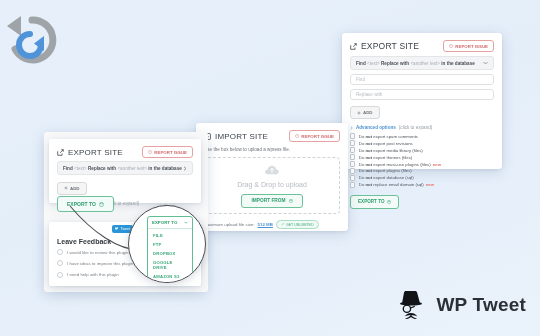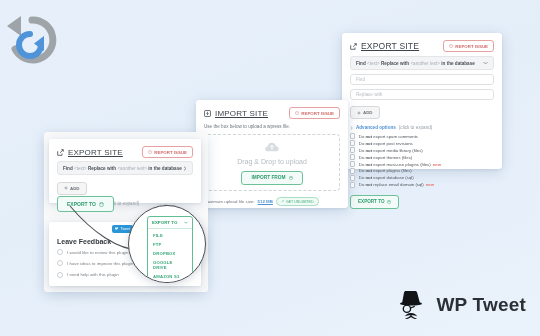--- a/index.html
+++ b/index.html
@@ -16,21 +16,21 @@
   
   .restore-icon { position: absolute; left: 6px; top: 14px; width: 52px; height: 52px; }
 
   
   .panel {
     position: absolute; background: #fff;
     box-shadow: 0 3px 14px rgba(40,70,110,.16), 0 1px 3px rgba(40,70,110,.10);
   }
   .panel-pad { position: absolute; background: #fafafa; }
   .pnl-head { display: flex; align-items: center; justify-content: space-between; }
-  .pnl-title { display: flex; align-items: center; gap: 4px; color: #3c434a; letter-spacing: .2px; text-decoration: underline; }
+  .pnl-title { display: flex; align-items: center; gap: 4px; color: #3c434a; letter-spacing: .2px; }
   .pnl-title .ttl { font-weight: 400; }
   .report-btn {
     display: flex; align-items: center; gap: 2px;
     border: 1px solid #e6a1a1; color: #d26b6b; background: #fff;
     border-radius: 3px; white-space: nowrap; font-weight: 700;
   }
 
   .findrow {
     background: #f3f4f5; border: 1px solid #e3e5e7; border-radius: 3px;
     display: flex; align-items: center; justify-content: space-between;
@@ -209,21 +209,21 @@
       <div class="btn-green" style="margin-top:5px; font-size:4.6px; padding:3.4px 7px;">
         <span>EXPORT TO</span>
         <svg width="4" height="4" viewBox="0 0 10 10">
           <ellipse cx="5" cy="2.2" rx="3.4" ry="1.3" fill="none" stroke="#2f9e6e" stroke-width="1"></ellipse>
           <path d="M1.6 2.2v5.6c0 .7 1.5 1.3 3.4 1.3s3.4-.6 3.4-1.3V2.2" fill="none" stroke="#2f9e6e" stroke-width="1"></path>
         </svg>
       </div>
     </div>
   </div>
 
-  <div class="panel" style="left:196px; top:100px; width:152px; height:108px; border-radius:3px;">
+  <div class="panel" style="left:196px; top:123px; width:152px; height:108px; border-radius:3px;">
     <div class="pnl-head" style="padding:7px 8px 3px 8px;">
       <div class="pnl-title" style="font-size:8px;">
         <svg width="7" height="7" viewBox="0 0 10 10">
           <rect x="0.8" y="0.8" width="8.4" height="8.4" rx="1" fill="none" stroke="#3c434a" stroke-width="1.1"></rect>
           <path d="M5 2.6v4M3.2 4.8 5 6.6l1.8-1.8" fill="none" stroke="#3c434a" stroke-width="1"></path>
         </svg>
         <span class="ttl">IMPORT SITE</span>
       </div>
       <div class="report-btn" style="font-size:4.4px; padding:2.6px 5px;">
         <svg width="4" height="4" viewBox="0 0 10 10">

